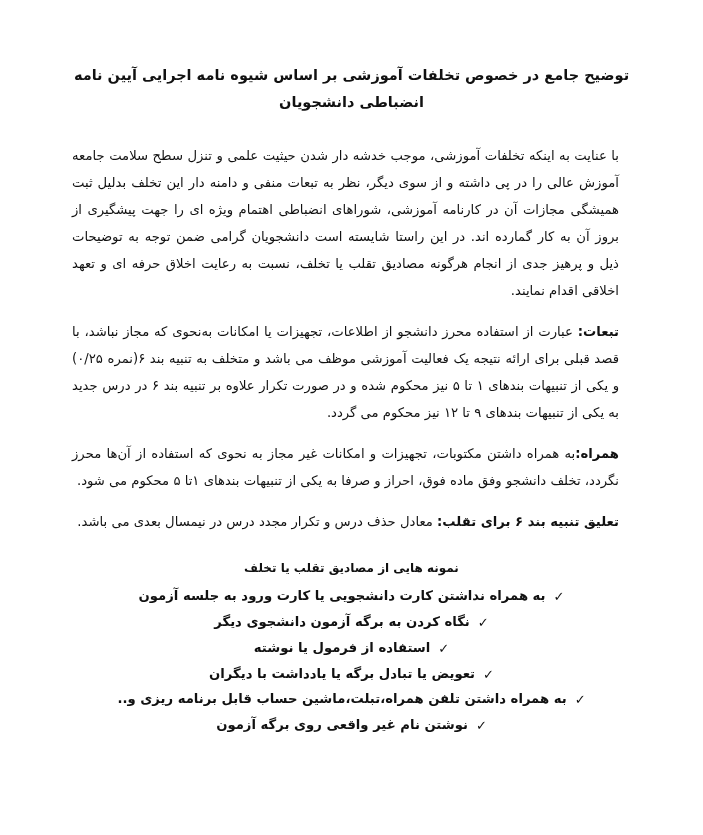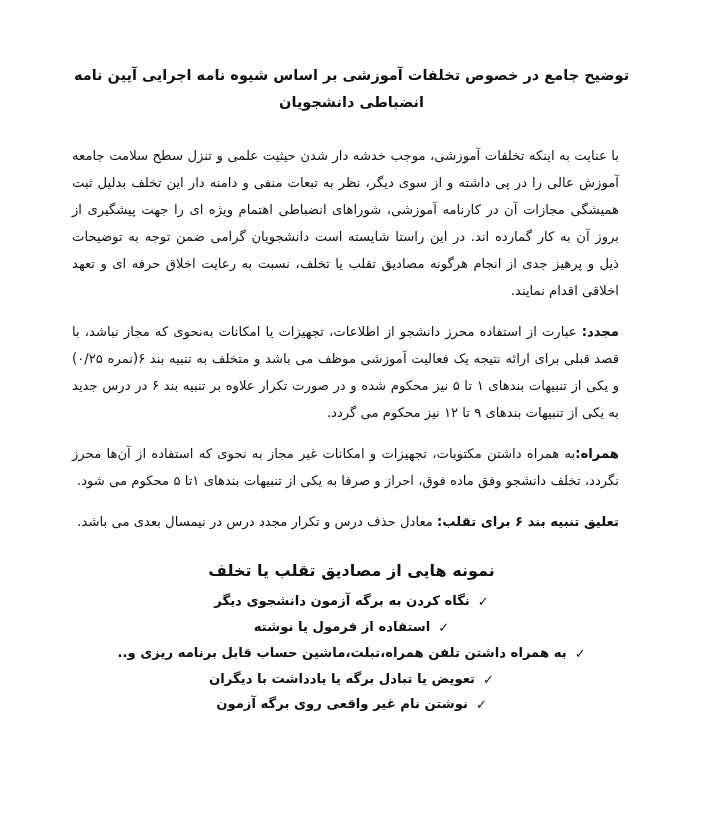--- a/index.html
+++ b/index.html
@@ -34,21 +34,21 @@
     line-height: 2.05;
     text-align: justify;
     text-align-last: right;
     margin: 0 12px 14px 0;
     color: #111;
   }
   .para .lead {
     font-weight: bold;
   }
   .list-heading {
-    font-size: 16px;
+    font-size: 12px;
     font-weight: bold;
     text-align: center;
     margin: 26px 0 8px 0;
     color: #111;
   }
   ul.checklist {
     list-style: none;
     margin: 0;
     padding: 0;
   }
@@ -76,44 +76,47 @@
 
 <div class="page">
 
   <h1 class="doc-title">توضیح جامع در خصوص تخلفات آموزشی بر اساس شیوه نامه اجرایی آیین نامه انضباطی دانشجویان</h1>
 
   <p class="para">
     <span>با عنایت به اینکه تخلفات آموزشی، موجب خدشه دار شدن حیثیت علمی و تنزل سطح سلامت جامعه آموزش عالی را در پی داشته و از سوی دیگر، نظر به تبعات منفی و دامنه دار این تخلف بدلیل ثبت همیشگی مجازات آن در کارنامه آموزشی، شوراهای انضباطی اهتمام ویژه ای را جهت پیشگیری از بروز آن به کار گمارده اند. در این راستا شایسته است دانشجویان گرامی ضمن توجه به توضیحات ذیل و پرهیز جدی از انجام هرگونه مصادیق تقلب یا تخلف، نسبت به رعایت اخلاق حرفه ای و تعهد اخلاقی اقدام نمایند.</span>
   </p>
 
   <p class="para">
-    <span class="lead">مجدد:</span><span> عبارت از استفاده محرز دانشجو از اطلاعات، تجهیزات یا امکانات به‌نحوی که مجاز نباشد، با قصد قبلی برای ارائه نتیجه یک فعالیت آموزشی موظف می باشد و متخلف به تنبیه بند ۶(نمره ۰/۲۵) و یکی از تنبیهات بندهای ۱ تا ۵ نیز محکوم شده و در صورت تکرار علاوه بر تنبیه بند ۶ در درس جدید به یکی از تنبیهات بندهای ۹ تا ۱۲ نیز محکوم می گردد.</span>
+    <span class="lead">تبعات:</span><span> عبارت از استفاده محرز دانشجو از اطلاعات، تجهیزات یا امکانات به‌نحوی که مجاز نباشد، با قصد قبلی برای ارائه نتیجه یک فعالیت آموزشی موظف می باشد و متخلف به تنبیه بند ۶(نمره ۰/۲۵) و یکی از تنبیهات بندهای ۱ تا ۵ نیز محکوم شده و در صورت تکرار علاوه بر تنبیه بند ۶ در درس جدید به یکی از تنبیهات بندهای ۹ تا ۱۲ نیز محکوم می گردد.</span>
   </p>
 
   <p class="para">
     <span class="lead">همراه:</span><span>به همراه داشتن مکتوبات، تجهیزات و امکانات غیر مجاز به نحوی که استفاده از آن‌ها محرز نگردد، تخلف دانشجو وفق ماده فوق، احراز و صرفا به یکی از تنبیهات بندهای ۱تا ۵ محکوم می شود.</span>
   </p>
 
   <p class="para">
     <span class="lead">تعلیق تنبیه بند ۶ برای تقلب:</span><span> معادل حذف درس و تکرار مجدد درس در نیمسال بعدی می باشد.</span>
   </p>
 
   <div class="list-heading">نمونه هایی از مصادیق تقلب یا تخلف</div>
 
   <ul class="checklist">
     <li>
+      <span class="tick">✓</span><span class="li-text">به همراه نداشتن کارت دانشجویی یا کارت ورود به جلسه آزمون</span>
+    </li>
+    <li>
       <span class="tick">✓</span><span class="li-text">نگاه کردن به برگه آزمون دانشجوی دیگر</span>
     </li>
     <li>
       <span class="tick">✓</span><span class="li-text">استفاده از فرمول یا نوشته</span>
     </li>
     <li>
-      <span class="tick">✓</span><span class="li-text">به همراه داشتن تلفن همراه،تبلت،ماشین حساب قابل برنامه ریزی و..</span>
+      <span class="tick">✓</span><span class="li-text">تعویض یا تبادل برگه یا یادداشت با دیگران</span>
     </li>
     <li>
-      <span class="tick">✓</span><span class="li-text">تعویض یا تبادل برگه یا یادداشت با دیگران</span>
+      <span class="tick">✓</span><span class="li-text">به همراه داشتن تلفن همراه،تبلت،ماشین حساب قابل برنامه ریزی و..</span>
     </li>
     <li>
       <span class="tick">✓</span><span class="li-text">نوشتن نام غیر واقعی روی برگه آزمون</span>
     </li>
   </ul>
 
 </div>
 
 </body></html>

